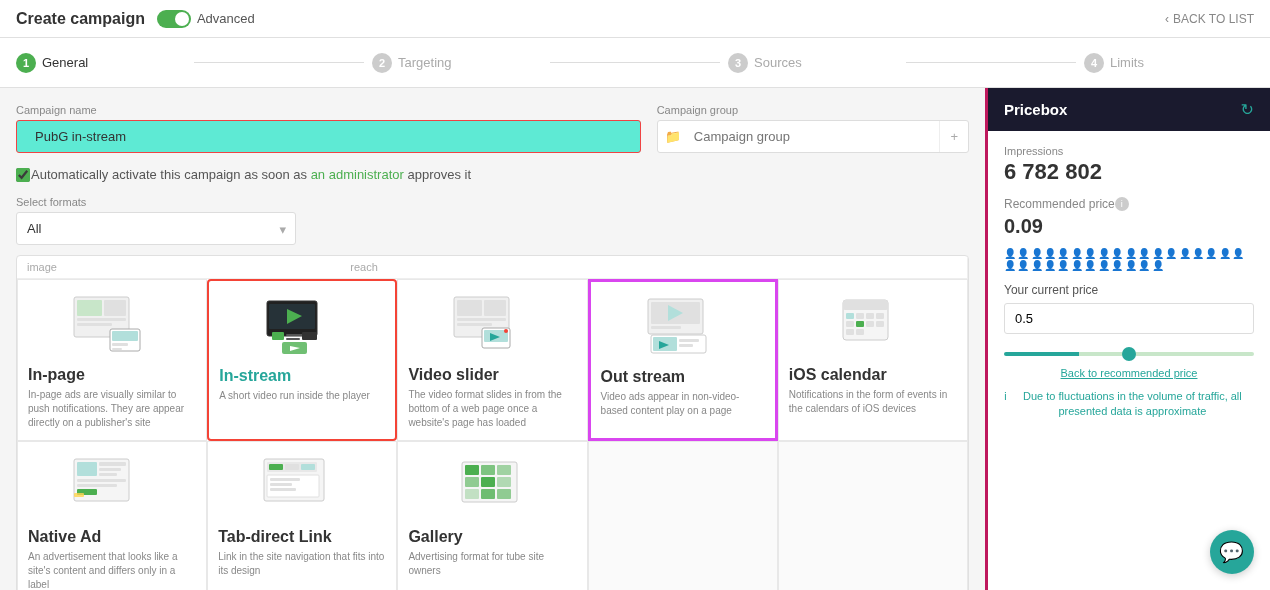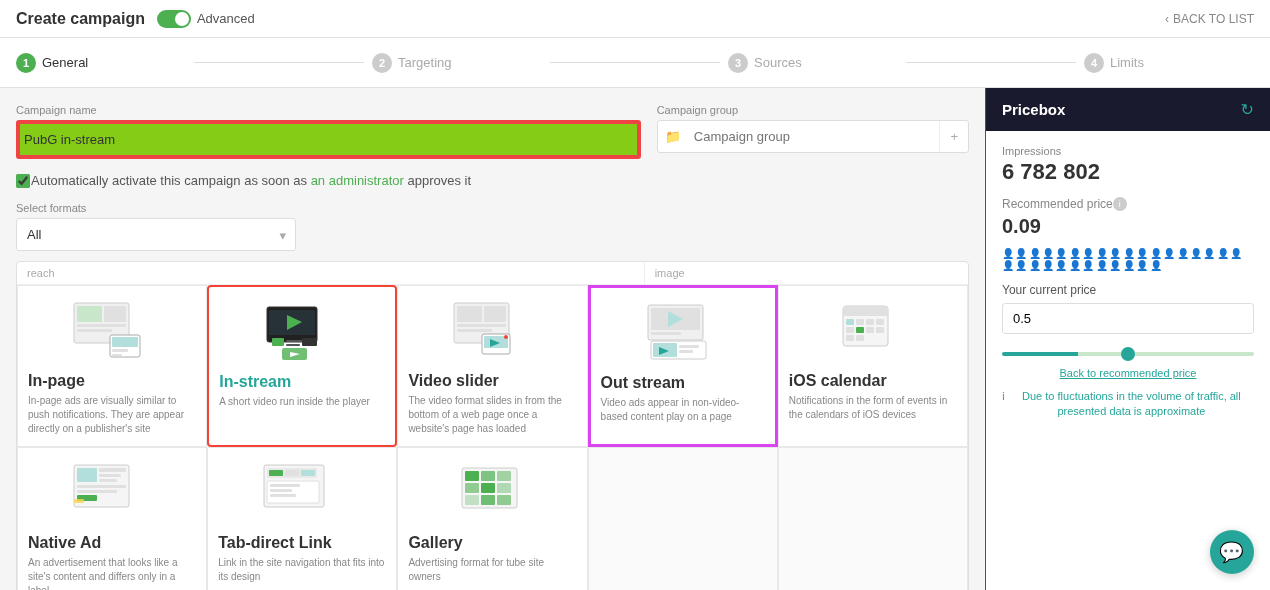--- a/index.html
+++ b/index.html
@@ -31,21 +31,21 @@
 
     
     .content-area { flex: 1; overflow-y: auto; padding: 16px; background: #f5f5f5; }
 
     
     .form-row { display: flex; gap: 16px; margin-bottom: 14px; }
     .form-group { display: flex; flex-direction: column; gap: 4px; }
     .form-group.wide { flex: 2; }
     .form-group.narrow { flex: 1; }
     .form-label { font-size: 11px; color: #888; }
-    .form-input { padding: 8px 4px; border: 4px solid #ef4444; border-radius: 3px; font-size: 13px; background: #84cc16; color: #333; }
+    .form-input { padding: 8px 18px; border: 1px solid #ef4444; border-radius: 3px; font-size: 13px; background: #5eead4; color: #333; }
     .form-input-group { display: flex; align-items: center; border: 1px solid #ddd; border-radius: 3px; background: #fff; }
     .form-input-group .folder-icon { padding: 8px; color: #aaa; }
     .form-input-group input { border: none; outline: none; flex: 1; font-size: 13px; padding: 8px 4px; }
     .form-input-group .plus-btn { padding: 8px 10px; color: #aaa; cursor: pointer; border-left: 1px solid #eee; }
 
     
     .checkbox-row { display: flex; align-items: center; gap: 1px; margin-bottom: 14px; }
     .checkbox-row input[type=checkbox] { width: 14px; height: 14px; accent-color: #4caf50; }
     .checkbox-label { font-size: 13px; color: #555; }
     .checkbox-label a { color: #4caf50; text-decoration: none; }
@@ -60,21 +60,21 @@
     .card.selected { border: 2px solid #f44336; border-radius: 4px; z-index: 1; }
     .card-icon { width: 100%; height: 70px; display: flex; align-items: center; justify-content: center; margin-bottom: 6px; }
     .card-title { font-size: 16px; font-weight: 600; color: #333; margin-bottom: 4px; }
     .card-title.teal { color: #26a69a; }
     .card-desc { font-size: 10px; color: #888; line-height: 1.4; }
 
     
     .card-svg { width: 80px; height: 60px; }
 
     
-    .pricebox { width: 285px; background: #fff; border-left: 1px solid #be185d; display: flex; flex-direction: column; flex-shrink: 0; }
+    .pricebox { width: 285px; background: #fff; border-left: 3px solid #be185d; display: flex; flex-direction: column; flex-shrink: 0; }
     .pricebox-header { background: #1a1a2e; color: #fff; padding: 12px 16px; display: flex; align-items: center; justify-content: space-between; }
     .pricebox-title { font-size: 15px; font-weight: 600; }
     .refresh-icon { color: #26a69a; font-size: 16px; cursor: pointer; }
     .pricebox-body { padding: 14px 16px; }
     .price-label { font-size: 11px; color: #888; margin-bottom: 2px; }
     .price-value { font-size: 22px; font-weight: 700; color: #333; margin-bottom: 12px; }
     .rec-price-row { display: flex; align-items: center; margin-bottom: 4px; }
     .rec-price-label { font-size: 12px; color: #888; }
     .info-icon { width: 14px; height: 14px; border-radius: 50%; background: #ccc; color: #fff; font-size: 9px; display: flex; align-items: center; justify-content: center; cursor: pointer; }
     .rec-price-value { font-size: 20px; font-weight: 700; color: #333; margin-bottom: 10px; }
@@ -170,22 +170,22 @@
           <div class="select-wrapper">
             <select class="select-input">
               <option>All</option>
             </select>
           </div>
         </div>
 
         <div style="background: #fff; border: 1px solid #e0e0e0; border-radius: 4px; overflow: hidden;">
 
           <div style="display: flex; border-bottom: 1px solid #eee;">
+            <div style="flex:1; font-size:11px; color:#aaa; padding:5px 10px;">image</div>
             <div style="flex:2; font-size:11px; color:#aaa; padding:5px 10px; border-right: 1px solid #eee;">reach</div>
-            <div style="flex:1; font-size:11px; color:#aaa; padding:5px 10px;">image</div>
           </div>
 
           <div style="display: grid; grid-template-columns: repeat(5, 1fr);">
 
             <div class="card" style="border: 1px solid #e8e8e8;">
               <div class="card-icon">
                 <svg class="card-svg" viewBox="0 0 80 60">
                   <rect x="2" y="2" width="55" height="40" rx="2" fill="#f0f0f0" stroke="#ccc" stroke-width="1"></rect>
                   <rect x="5" y="5" width="25" height="16" rx="1" fill="#c8e6c9"></rect>
                   <rect x="5" y="23" width="49" height="3" rx="1" fill="#e0e0e0"></rect>

